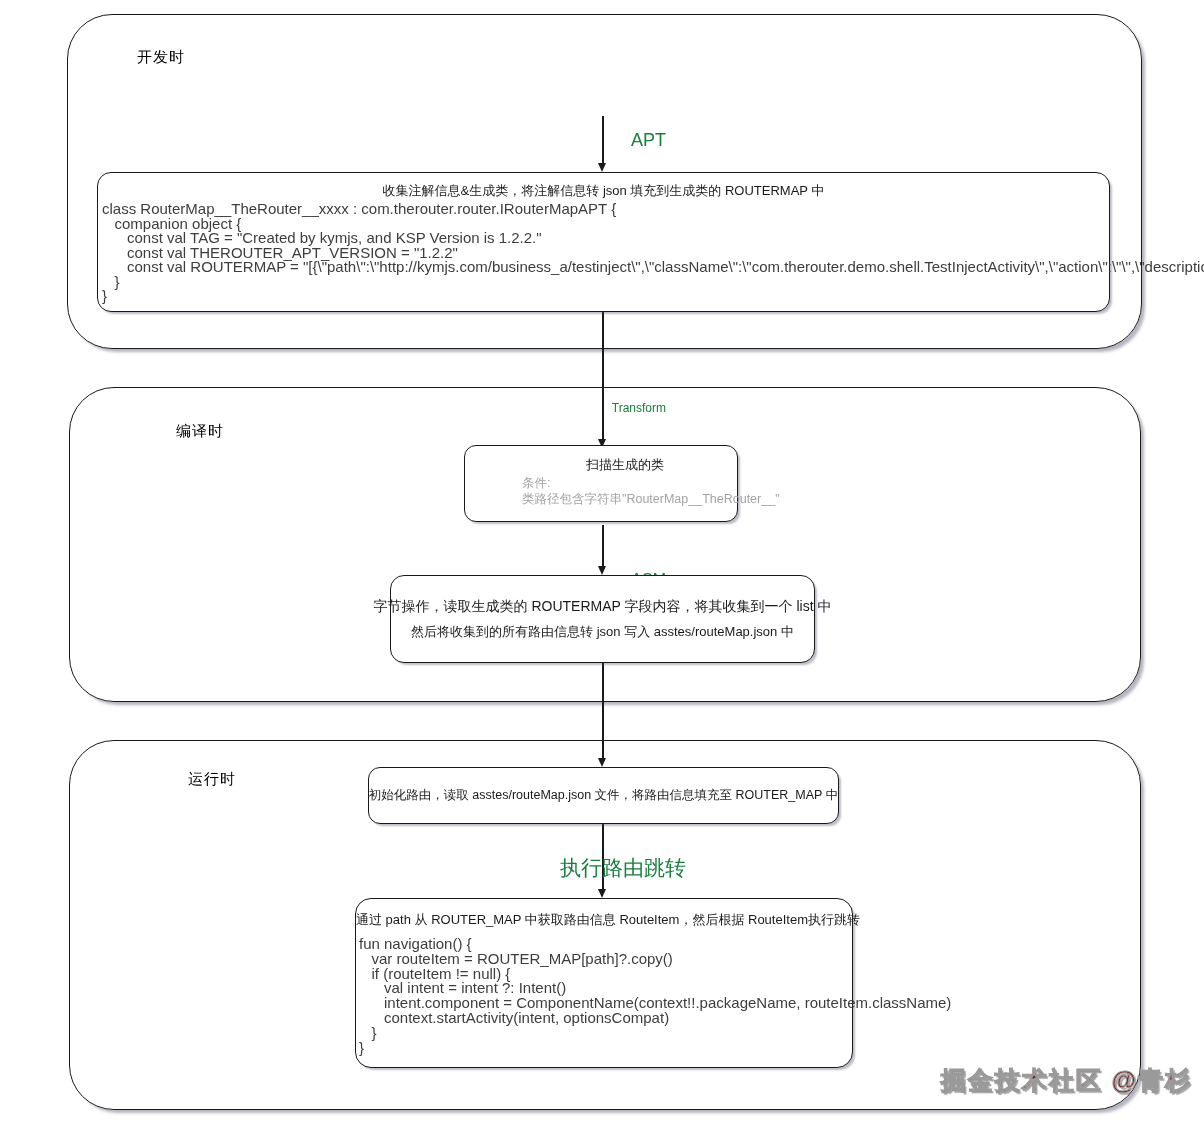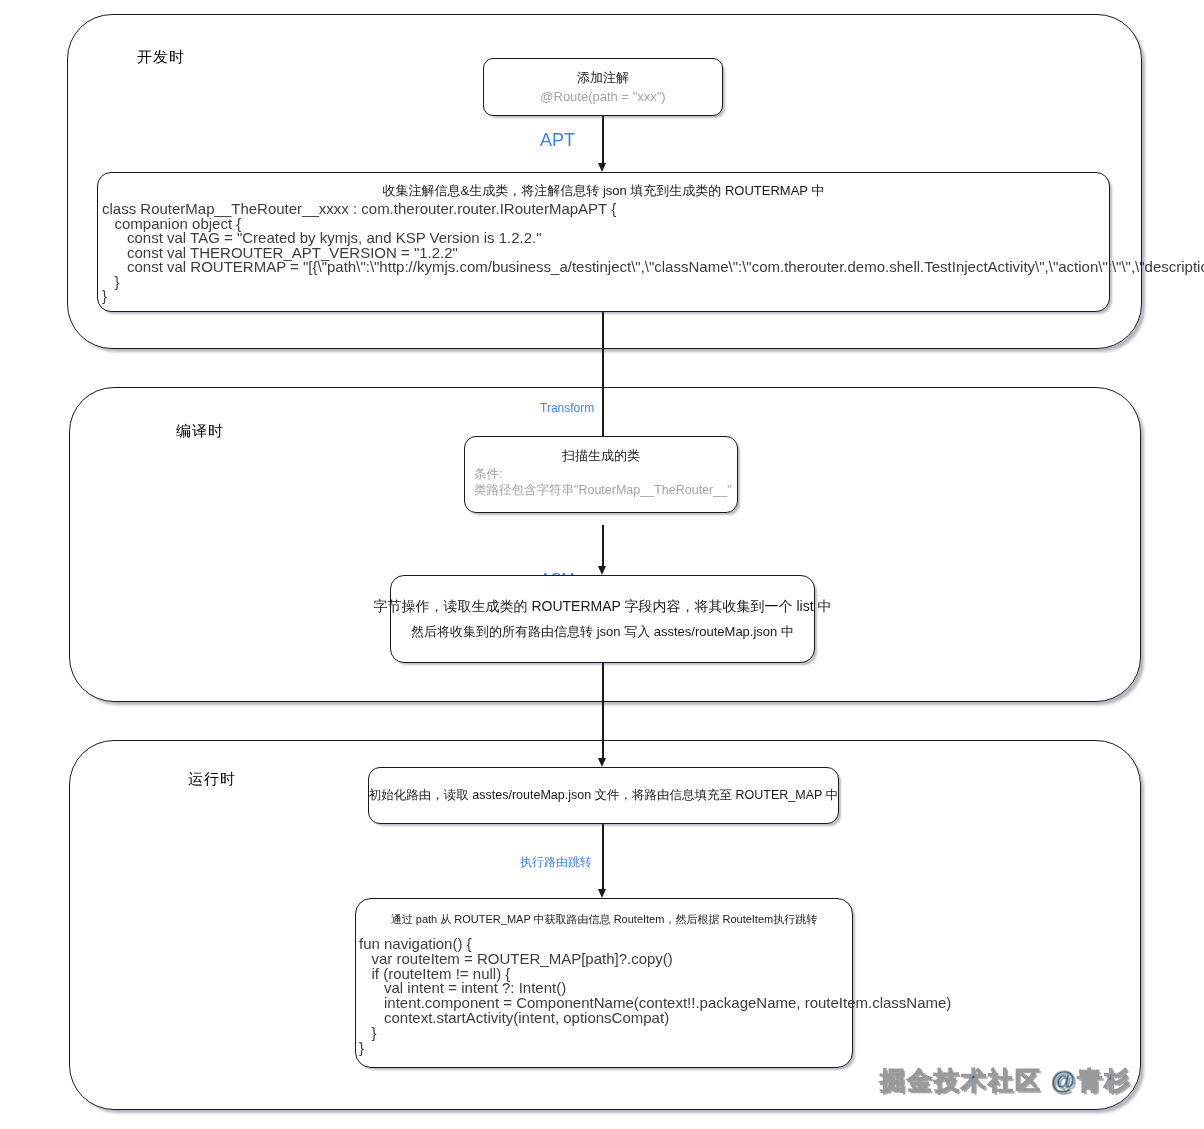--- a/index.html
+++ b/index.html
@@ -23,24 +23,24 @@
   .code{
     white-space:pre;font-size:15px;line-height:14.5px;color:#3d3d3d;
     font-family:Liberation Sans, sans-serif;
   }
   .edge-line{position:absolute;width:1.5px;background:#1a1a1a;}
   .edge-head{
     position:absolute;width:0;height:0;
     border-left:4.5px solid transparent;border-right:4.5px solid transparent;
     border-top:9px solid #1a1a1a;
   }
-  .edge-label{position:absolute;text-align:left;color:#3b82f6;background:transparent;}
+  .edge-label{position:absolute;text-align:right;color:#15803d;background:transparent;}
   .watermark{
-    position:absolute;left:880px;top:1064px;width:312px;text-align:left;
-    font-size:25px;font-weight:700;letter-spacing:2px;color:#0369a1;
+    position:absolute;left:880px;top:1064px;width:312px;text-align:right;
+    font-size:25px;font-weight:700;letter-spacing:2px;color:#7f1d1d;
     -webkit-text-stroke:1px #9a9a9a;
     text-shadow:2px 2px 1px rgba(110,110,110,0.65);
   }
   .nowrap{white-space:nowrap;}
 </style>
 </head>
 <body>
 
 <div class="canvas">
 
@@ -63,55 +63,51 @@
 
   <div class="edge-line" style="left:602px;top:663px;height:95px;"></div>
   <div class="edge-head" style="left:598px;top:758px;"></div>
 
   <div class="edge-line" style="left:602px;top:824px;height:65px;"></div>
   <div class="edge-head" style="left:598px;top:889px;"></div>
 
   <div class="edge-label" style="left:540px;top:130px;width:126px;font-size:18px;">APT</div>
   <div class="edge-label" style="left:540px;top:401px;width:126px;font-size:12px;">Transform</div>
   <div class="edge-label" style="left:540px;top:571px;width:126px;font-size:16px;">ASM</div>
-  <div class="edge-label" style="left:520px;top:854px;width:166px;font-size:12px;">执行路由跳转</div>
+  <div class="edge-label" style="left:520px;top:854px;width:166px;font-size:21px;">执行路由跳转</div>
 
-  <div class="node node-center" style="left:483px;top:58px;width:240px;height:58px;border-radius:10px;">
-    <div class="t13">添加注解</div>
-    <div class="t13 gray">@Route(path = "xxx")</div>
-  </div>
 
   <div class="node" style="left:97px;top:172px;width:1013px;height:140px;border-radius:14px;padding-top:9px;">
     <div class="node-title">收集注解信息&amp;生成类，将注解信息转 json 填充到生成类的 ROUTERMAP 中</div>
     <div class="code" style="padding-left:4px;margin-top:3px;">class RouterMap__TheRouter__xxxx : com.therouter.router.IRouterMapAPT {
    companion object {
       const val TAG = "Created by kymjs, and KSP Version is 1.2.2."
       const val THEROUTER_APT_VERSION = "1.2.2"
       const val ROUTERMAP = "[{\"path\":\"http://kymjs.com/business_a/testinject\",\"className\":\"com.therouter.demo.shell.TestInjectActivity\",\"action\":\"\",\"description\":\"\",\"params\":{}}]"
    }
 }</div>
   </div>
 
-  <div class="node" style="left:464px;top:436px;width:274px;height:77px;border-radius:12px;padding-top:10px;">
+  <div class="node" style="left:464px;top:445px;width:274px;height:77px;border-radius:12px;padding-top:10px;padding-left:48px;">
     <div class="node-title">扫描生成的类</div>
     <div class="gray nowrap" style="font-size:12.5px;line-height:16px;padding-left:9px;margin-top:2px;">条件:</div>
     <div class="gray nowrap" style="font-size:12.5px;line-height:16px;padding-left:9px;">类路径包含字符串"RouterMap__TheRouter__"</div>
   </div>
 
   <div class="node node-center" style="left:390px;top:575px;width:425px;height:88px;border-radius:14px;">
     <div class="nowrap" style="font-size:14px;line-height:25px;">字节操作，读取生成类的 ROUTERMAP 字段内容，将其收集到一个 list 中</div>
     <div class="nowrap" style="font-size:13px;line-height:25px;">然后将收集到的所有路由信息转 json 写入 asstes/routeMap.json 中</div>
   </div>
 
   <div class="node node-center" style="left:368px;top:767px;width:471px;height:57px;border-radius:12px;">
     <div class="nowrap" style="font-size:12.5px;">初始化路由，读取 asstes/routeMap.json 文件，将路由信息填充至 ROUTER_MAP 中</div>
   </div>
 
   <div class="node" style="left:355px;top:898px;width:498px;height:170px;border-radius:16px;padding-top:12px;">
-    <div class="node-title" style="font-size:11px;">通过 path 从 ROUTER_MAP 中获取路由信息 RouteItem，然后根据 RouteItem执行跳转</div>
+    <div class="node-title" style="font-size:13px;text-align:right;">通过 path 从 ROUTER_MAP 中获取路由信息 RouteItem，然后根据 RouteItem执行跳转</div>
     <div class="code" style="padding-left:3px;margin-top:9px;line-height:14.8px;">fun navigation() {
    var routeItem = ROUTER_MAP[path]?.copy()
    if (routeItem != null) {
       val intent = intent ?: Intent()
       intent.component = ComponentName(context!!.packageName, routeItem.className)
       context.startActivity(intent, optionsCompat)
    }
 }</div>
   </div>
 

